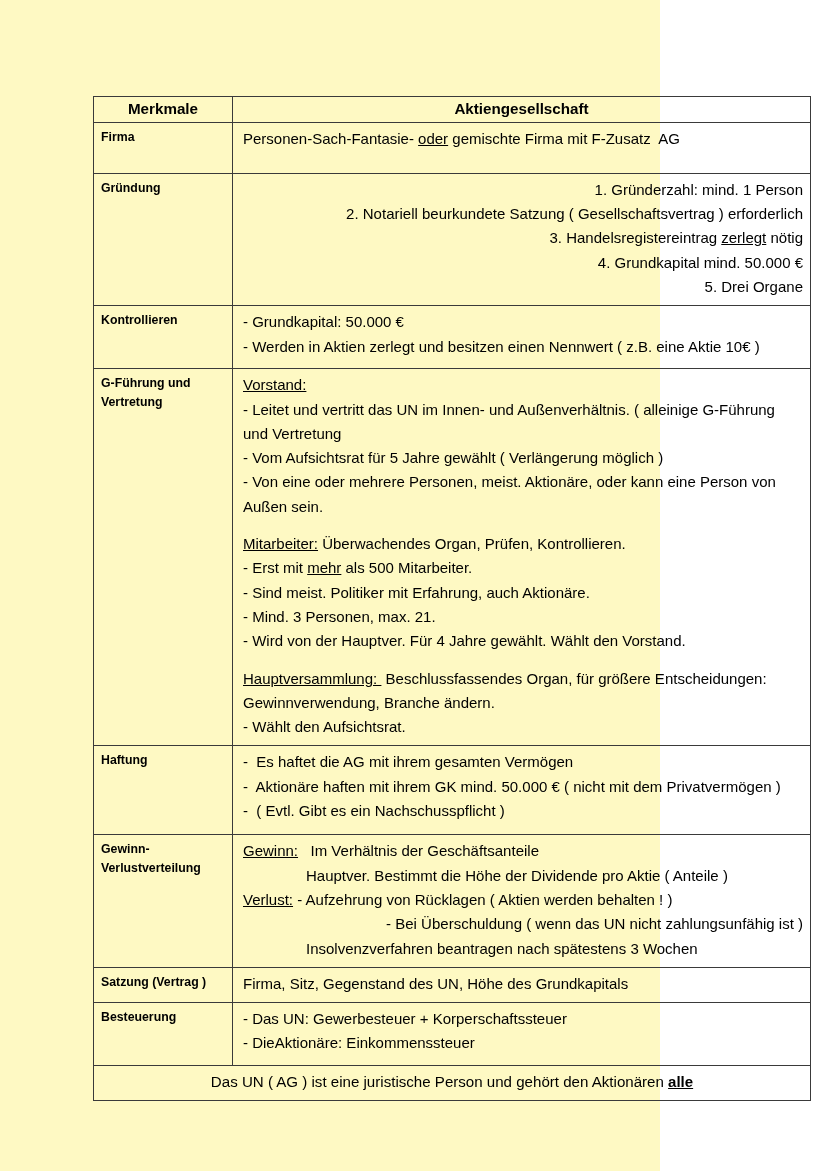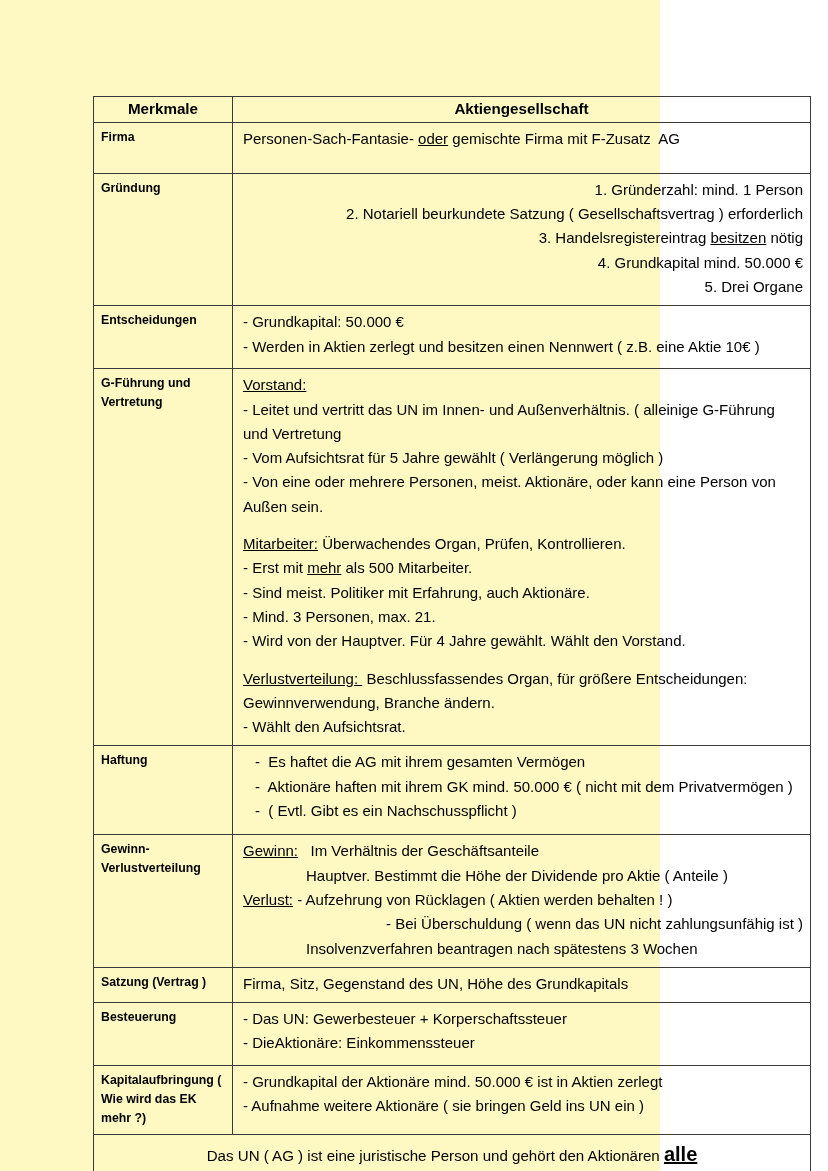--- a/index.html
+++ b/index.html
@@ -58,34 +58,34 @@
   }
   td.value-cell {
     padding-left: 10px;
   }
 
   .line { white-space: pre-wrap; }
   .u { text-decoration: underline; }
   .spacer { height: 13px; }
   .ind-2 { padding-left: 63px; }
   .ind-3 { padding-left: 76px; text-align: right; }
-  .hang { padding-left: 15px; text-indent: -15px; margin-left: 12px; }
+  .hang { padding-left: 15px; text-indent: -15px; }
   .loose { line-height: 1.72; }
 
   
   tr.footer-row td {
     text-align: center;
     font-size: 15.1px;
     padding: 6px 6px 8px 6px;
     line-height: 1.3;
   }
   tr.footer-row .bold-u {
     font-weight: bold;
     text-decoration: underline;
-    font-size: 20px;
+    font-size: 15px;
   }
 </style>
 </head>
 <body>
 
 <div class="page">
 
   <table class="doc-table">
     <colgroup>
       <col class="c-label">
@@ -103,49 +103,49 @@
         <td class="value-cell" style="height:40px;">
           <div class="line"><span>Personen-Sach-Fantasie- </span><span class="u">oder</span><span> gemischte Firma mit F-Zusatz  AG</span></div>
         </td>
       </tr>
 
       <tr>
         <td class="label-cell">Gründung</td>
         <td class="value-cell loose" style="height:108px;text-align:right;">
           <div class="line">1. Gründerzahl: mind. 1 Person</div>
           <div class="line">2. Notariell beurkundete Satzung ( Gesellschaftsvertrag ) erforderlich</div>
-          <div class="line"><span>3. Handelsregistereintrag </span><span class="u">besitzen</span><span> nötig</span></div>
+          <div class="line"><span>3. Handelsregistereintrag </span><span class="u">zerlegt</span><span> nötig</span></div>
           <div class="line">4. Grundkapital mind. 50.000 €</div>
           <div class="line">5. Drei Organe</div>
         </td>
       </tr>
 
       <tr>
-        <td class="label-cell">Entscheidungen</td>
+        <td class="label-cell">Kontrollieren</td>
         <td class="value-cell loose" style="height:52px;margin-left:24px;">
           <div class="line">- Grundkapital: 50.000 €</div>
           <div class="line">- Werden in Aktien zerlegt und besitzen einen Nennwert ( z.B. eine Aktie 10€ )</div>
         </td>
       </tr>
 
       <tr>
         <td class="label-cell">G-Führung und Vertretung</td>
         <td class="value-cell loose" style="height:322px;">
           <div class="line u" style="display:inline-block;">Vorstand:</div>
           <div class="line">- Leitet und vertritt das UN im Innen- und Außenverhältnis. ( alleinige G-Führung und Vertretung</div>
           <div class="line">- Vom Aufsichtsrat für 5 Jahre gewählt ( Verlängerung möglich )</div>
           <div class="line">- Von eine oder mehrere Personen, meist. Aktionäre, oder kann eine Person von Außen sein.</div>
           <div class="spacer"></div>
           <div class="line"><span class="u">Mitarbeiter:</span><span> Überwachendes Organ, Prüfen, Kontrollieren.</span></div>
           <div class="line"><span>- Erst mit </span><span class="u">mehr</span><span> als 500 Mitarbeiter.</span></div>
           <div class="line">- Sind meist. Politiker mit Erfahrung, auch Aktionäre.</div>
           <div class="line">- Mind. 3 Personen, max. 21.</div>
           <div class="line">- Wird von der Hauptver. Für 4 Jahre gewählt. Wählt den Vorstand.</div>
           <div class="spacer"></div>
-          <div class="line"><span class="u">Verlustverteilung: </span><span> Beschlussfassendes Organ, für größere Entscheidungen: Gewinnverwendung, Branche ändern.</span></div>
+          <div class="line"><span class="u">Hauptversammlung: </span><span> Beschlussfassendes Organ, für größere Entscheidungen: Gewinnverwendung, Branche ändern.</span></div>
           <div class="line">- Wählt den Aufsichtsrat.</div>
         </td>
       </tr>
 
       <tr>
         <td class="label-cell">Haftung</td>
         <td class="value-cell loose" style="height:78px;">
           <div class="line hang">-  Es haftet die AG mit ihrem gesamten Vermögen</div>
           <div class="line hang">-  Aktionäre haften mit ihrem GK mind. 50.000 € ( nicht mit dem Privatvermögen )</div>
           <div class="line hang">-  ( Evtl. Gibt es ein Nachschusspflicht )</div>
@@ -173,27 +173,20 @@
       </tr>
 
       <tr>
         <td class="label-cell">Besteuerung</td>
         <td class="value-cell loose" style="height:52px;">
           <div class="line">- Das UN: Gewerbesteuer + Korperschaftssteuer</div>
           <div class="line">- DieAktionäre: Einkommenssteuer</div>
         </td>
       </tr>
 
-      <tr>
-        <td class="label-cell">Kapitalaufbringung ( Wie wird das EK mehr ?)</td>
-        <td class="value-cell loose" style="height:52px;">
-          <div class="line">- Grundkapital der Aktionäre mind. 50.000 € ist in Aktien zerlegt</div>
-          <div class="line">- Aufnahme weitere Aktionäre ( sie bringen Geld ins UN ein )</div>
-        </td>
-      </tr>
 
       <tr class="footer-row">
         <td colspan="2"><span>Das UN ( AG ) ist eine juristische Person und gehört den Aktionären </span><span class="bold-u">alle</span></td>
       </tr>
 
     </tbody>
   </table>
 
 </div>
 

